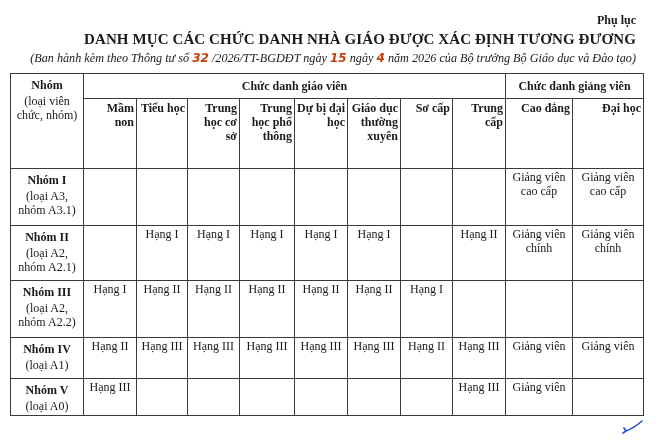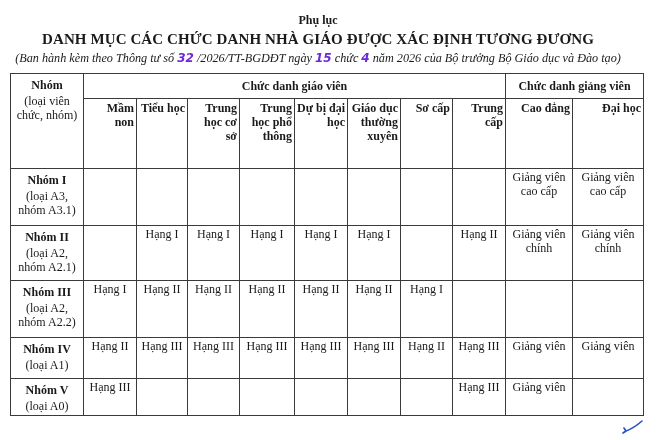--- a/index.html
+++ b/index.html
@@ -1,45 +1,45 @@
 <!DOCTYPE html>
 <html><head>
 <meta charset="utf-8">
 <style>
   html, body { margin:0; padding:0; }
   body {
     width:660px; height:440px; background:#ffffff; overflow:hidden; position:relative;
     font-family:"Liberation Serif", "DejaVu Serif", serif; color:#1a1a1a;
   }
-  .title { position:absolute; left:0; width:636px; text-align:center; font-weight:bold; }
+  .title { position:absolute; left:0; width:636px; text-align:right; font-weight:bold; }
   .t1 { top:13px; font-size:12px; }
   .t2 { top:31px; font-size:15px; letter-spacing:0.1px; }
   .t3 { top:51px; font-size:12.2px; font-style:italic; font-weight:normal; }
-  .hand { color:#6d28d9; font-weight:bold; font-style:italic; font-family:"DejaVu Sans", sans-serif; font-size:12px; }
+  .hand { color:#c2410c; font-weight:bold; font-style:italic; font-family:"DejaVu Sans", sans-serif; font-size:12px; }
   table {
     position:absolute; left:10px; top:73px; border-collapse:collapse; table-layout:fixed;
     font-size:12px;
   }
   td, th {
     border:1px solid #3a3a3a; vertical-align:top; text-align:center; padding:2px 2px; line-height:14px;
     font-weight:normal; overflow:hidden;
   }
   th.h { font-weight:bold;text-align:right; }
   .grp-b { font-weight:bold; display:block; padding-top:2px; }
   .grp-s { display:block; padding-top:2px; }
   .hdr-group { font-weight:bold; vertical-align:middle; }
   .cell { padding-top:1px; }
   .sig { position:absolute; left:620px; top:420px; width:24px; height:14px; }
 </style>
 </head>
 <body>
 
 <div class="title t1">Phụ lục</div>
 <div class="title t2">DANH MỤC CÁC CHỨC DANH NHÀ GIÁO ĐƯỢC XÁC ĐỊNH TƯƠNG ĐƯƠNG</div>
-<div class="title t3"><span>(Ban hành kèm theo Thông tư số </span><span class="hand">32</span><span> /2026/TT-BGDĐT ngày </span><span class="hand">15</span><span> chức </span><span class="hand">4</span><span> năm 2026 của Bộ trưởng Bộ Giáo dục và Đào tạo)</span></div>
+<div class="title t3"><span>(Ban hành kèm theo Thông tư số </span><span class="hand">32</span><span> /2026/TT-BGDĐT ngày </span><span class="hand">15</span><span> ngày </span><span class="hand">4</span><span> năm 2026 của Bộ trưởng Bộ Giáo dục và Đào tạo)</span></div>
 
 <table>
   <colgroup>
     <col style="width:73px">
       <col style="width:53px">
       <col style="width:51px">
       <col style="width:52px">
       <col style="width:55px">
       <col style="width:53px">
       <col style="width:53px">

